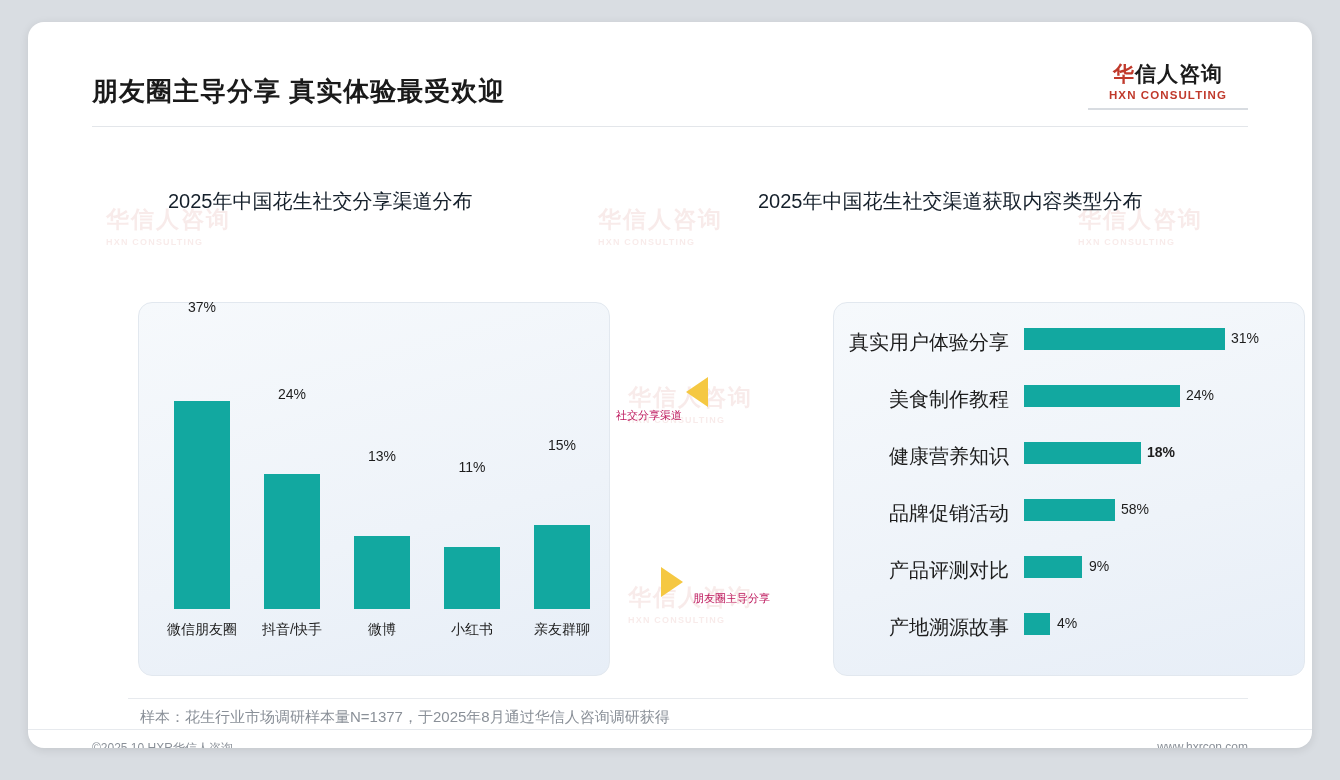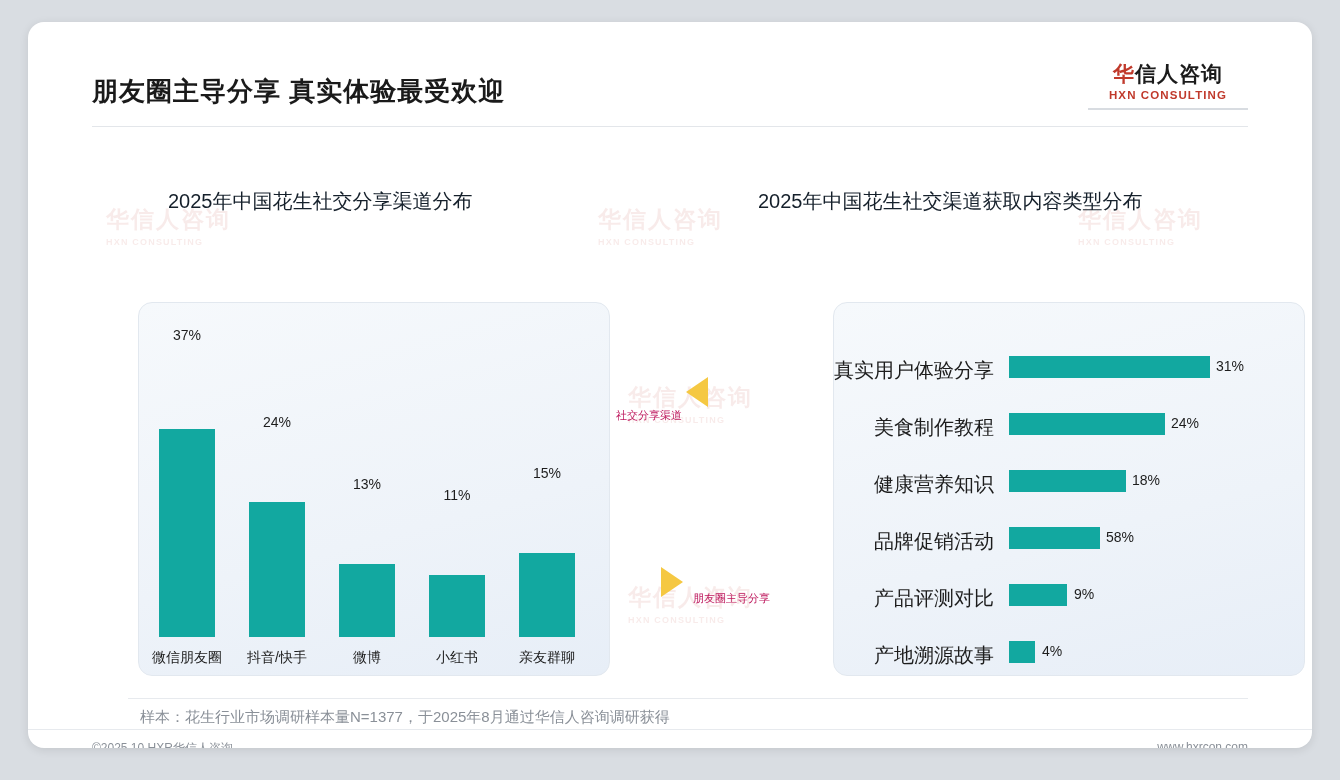--- a/index.html
+++ b/index.html
@@ -105,22 +105,22 @@
     border-radius: 14px;
     background: linear-gradient(165deg, #f6f9fc 0%, #eef3f9 60%, #e7eef7 100%);
     border: 1px solid #e2e8ef;
   }
   #panel-left  { left: 110px; top: 280px; width: 470px; height: 372px; }
   #panel-right { left: 805px; top: 280px; width: 470px; height: 372px; }
 
   
   .col-chart {
     position: absolute;
-    left: 0; top: 0;
-    width: 470px; height: 372px; margin-top: 28px;
+    left: 15px; top: 0;
+    width: 470px; height: 372px;
   }
   .col {
     position: absolute;
     bottom: 66px;
     width: 56px;
     background: #12a8a0;
   }
   .col-val {
     position: absolute;
     width: 80px;
@@ -321,21 +321,21 @@
 
         <div class="bar-row" style="top:79px; width:470px;">
           <div class="bar-lab">美食制作教程</div>
           <div class="bar" style="width:156px;"></div>
           <div class="bar-val" style="left:337px;">24%</div>
         </div>
 
         <div class="bar-row" style="top:136px; width:470px;">
           <div class="bar-lab">健康营养知识</div>
           <div class="bar" style="width:117px;"></div>
-          <div class="bar-val" style="left:298px;">18%</div>
+          <div class="bar-val" style="left:298px;font-weight:bold;">18%</div>
         </div>
 
         <div class="bar-row" style="top:193px; width:470px;">
           <div class="bar-lab">品牌促销活动</div>
           <div class="bar" style="width:91px;"></div>
           <div class="bar-val" style="left:272px;">58%</div>
         </div>
 
         <div class="bar-row" style="top:250px; width:470px;">
           <div class="bar-lab">产品评测对比</div>

